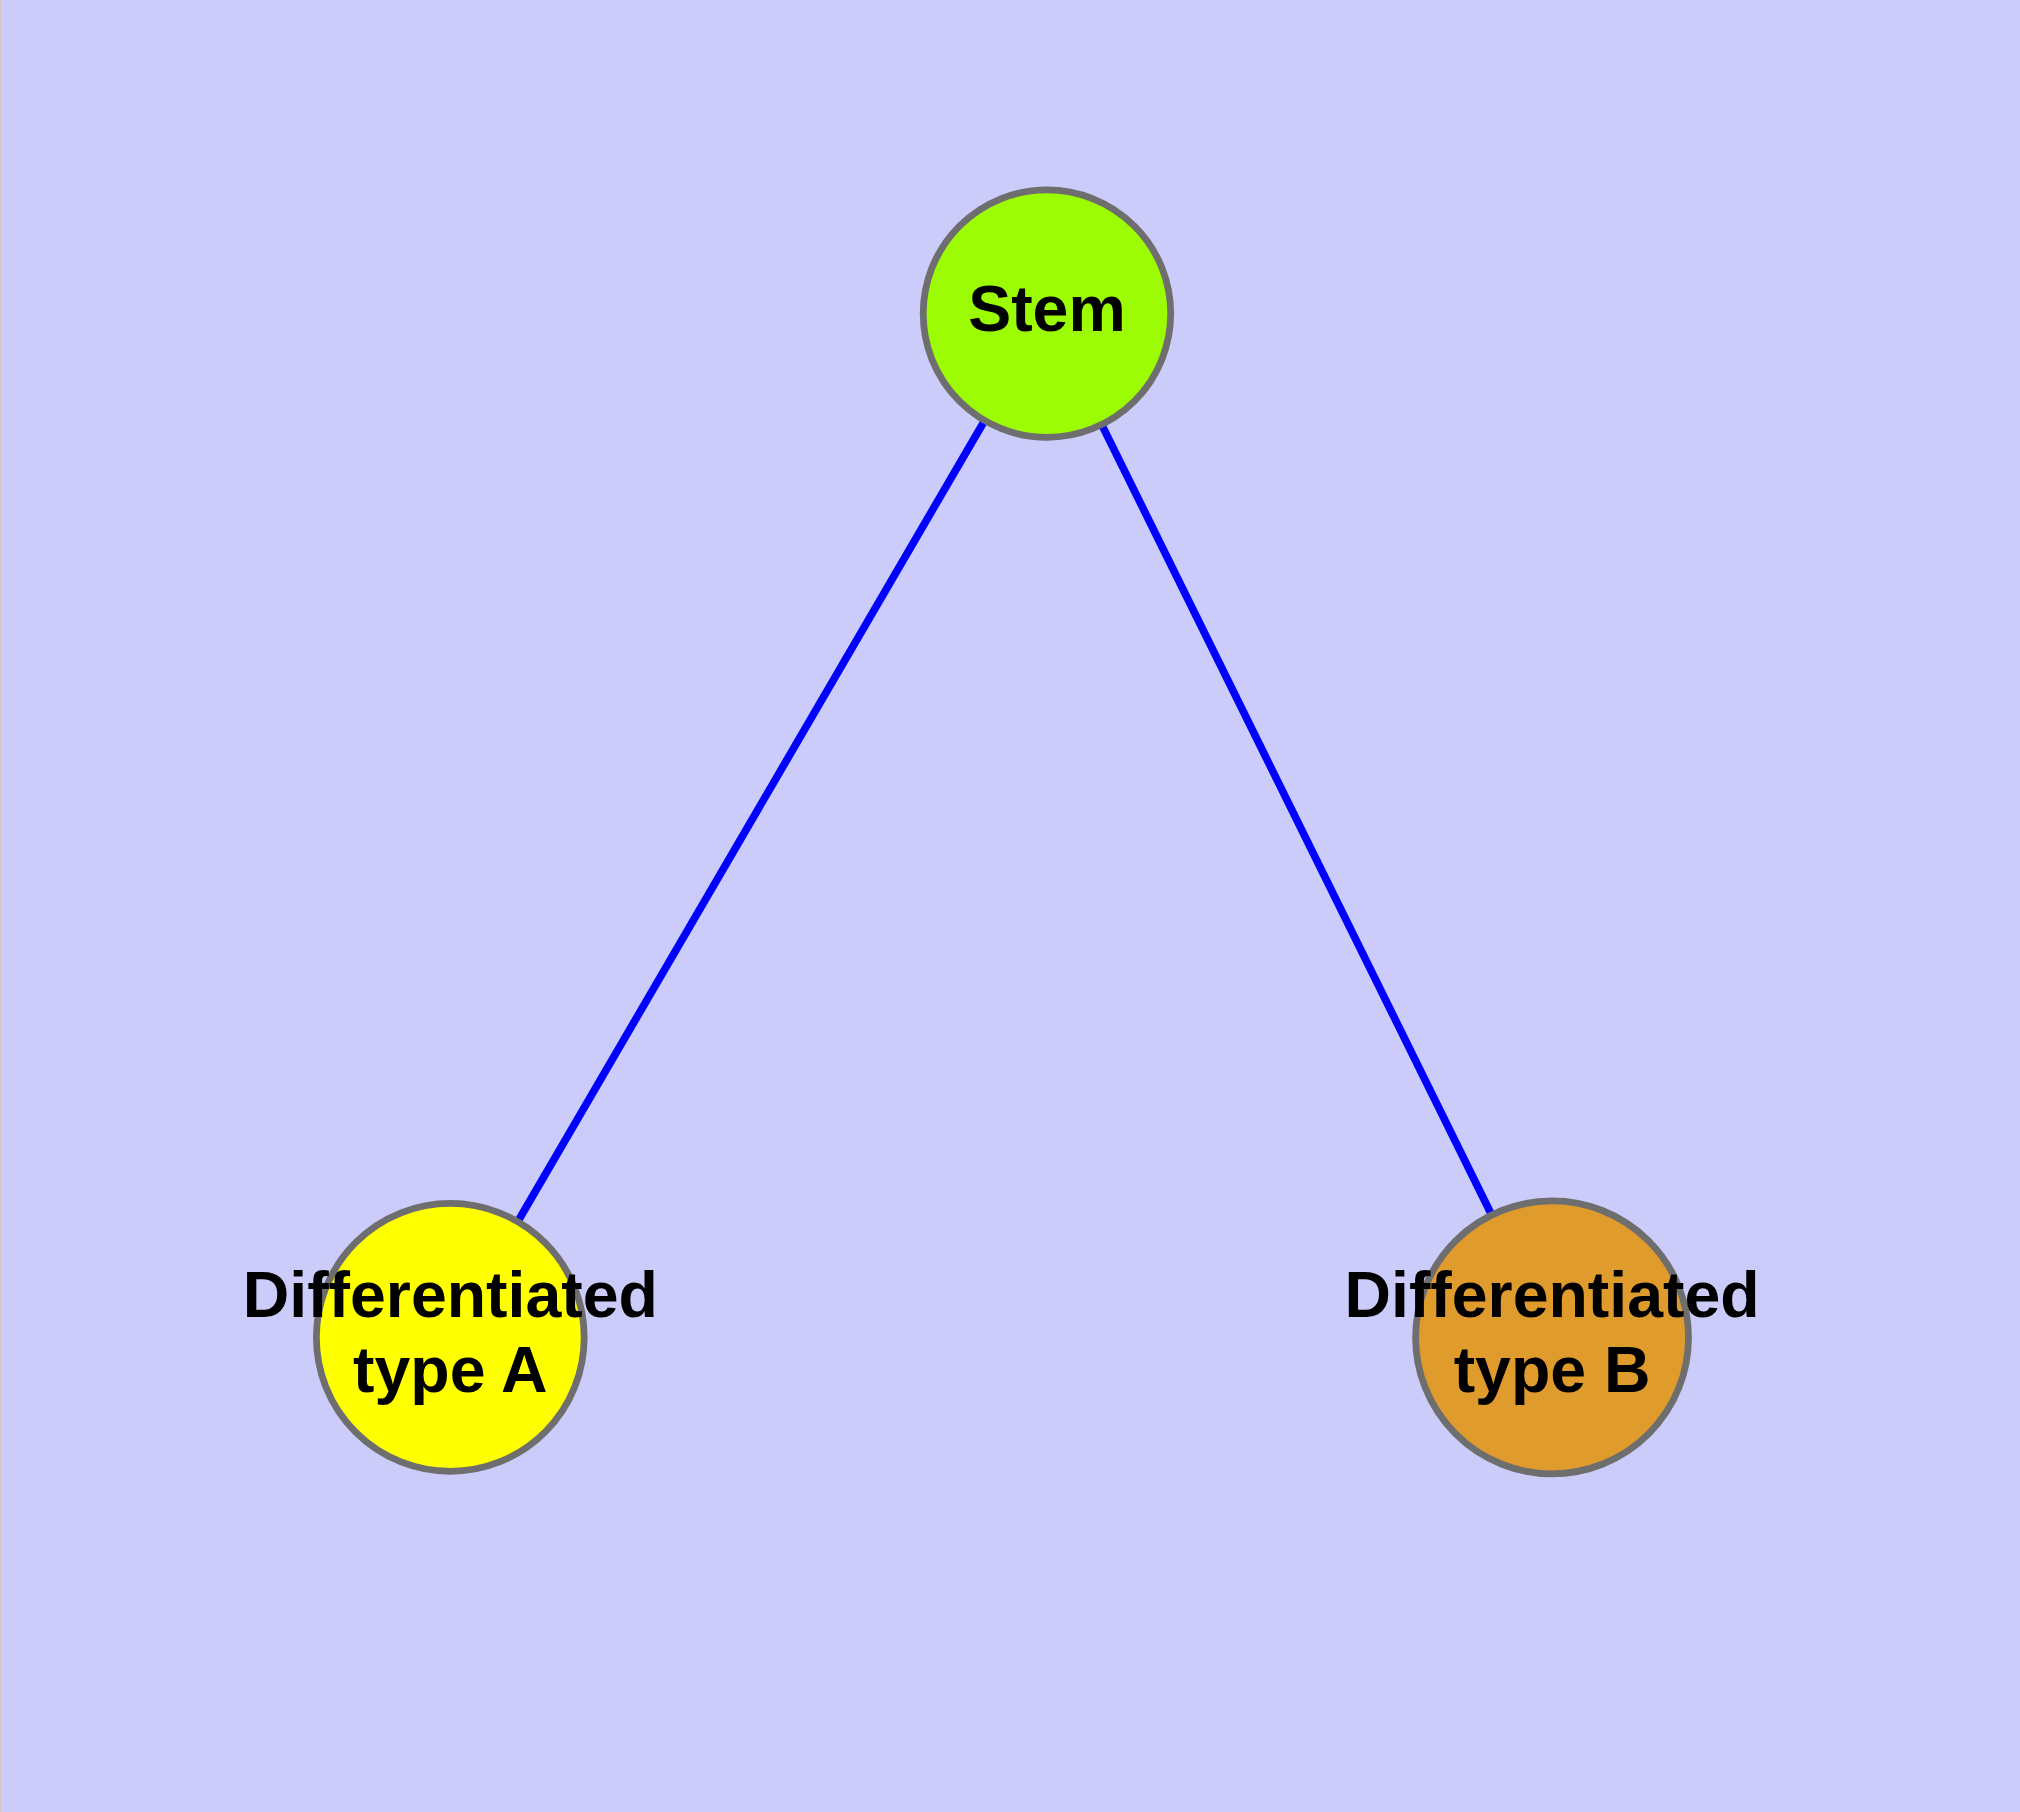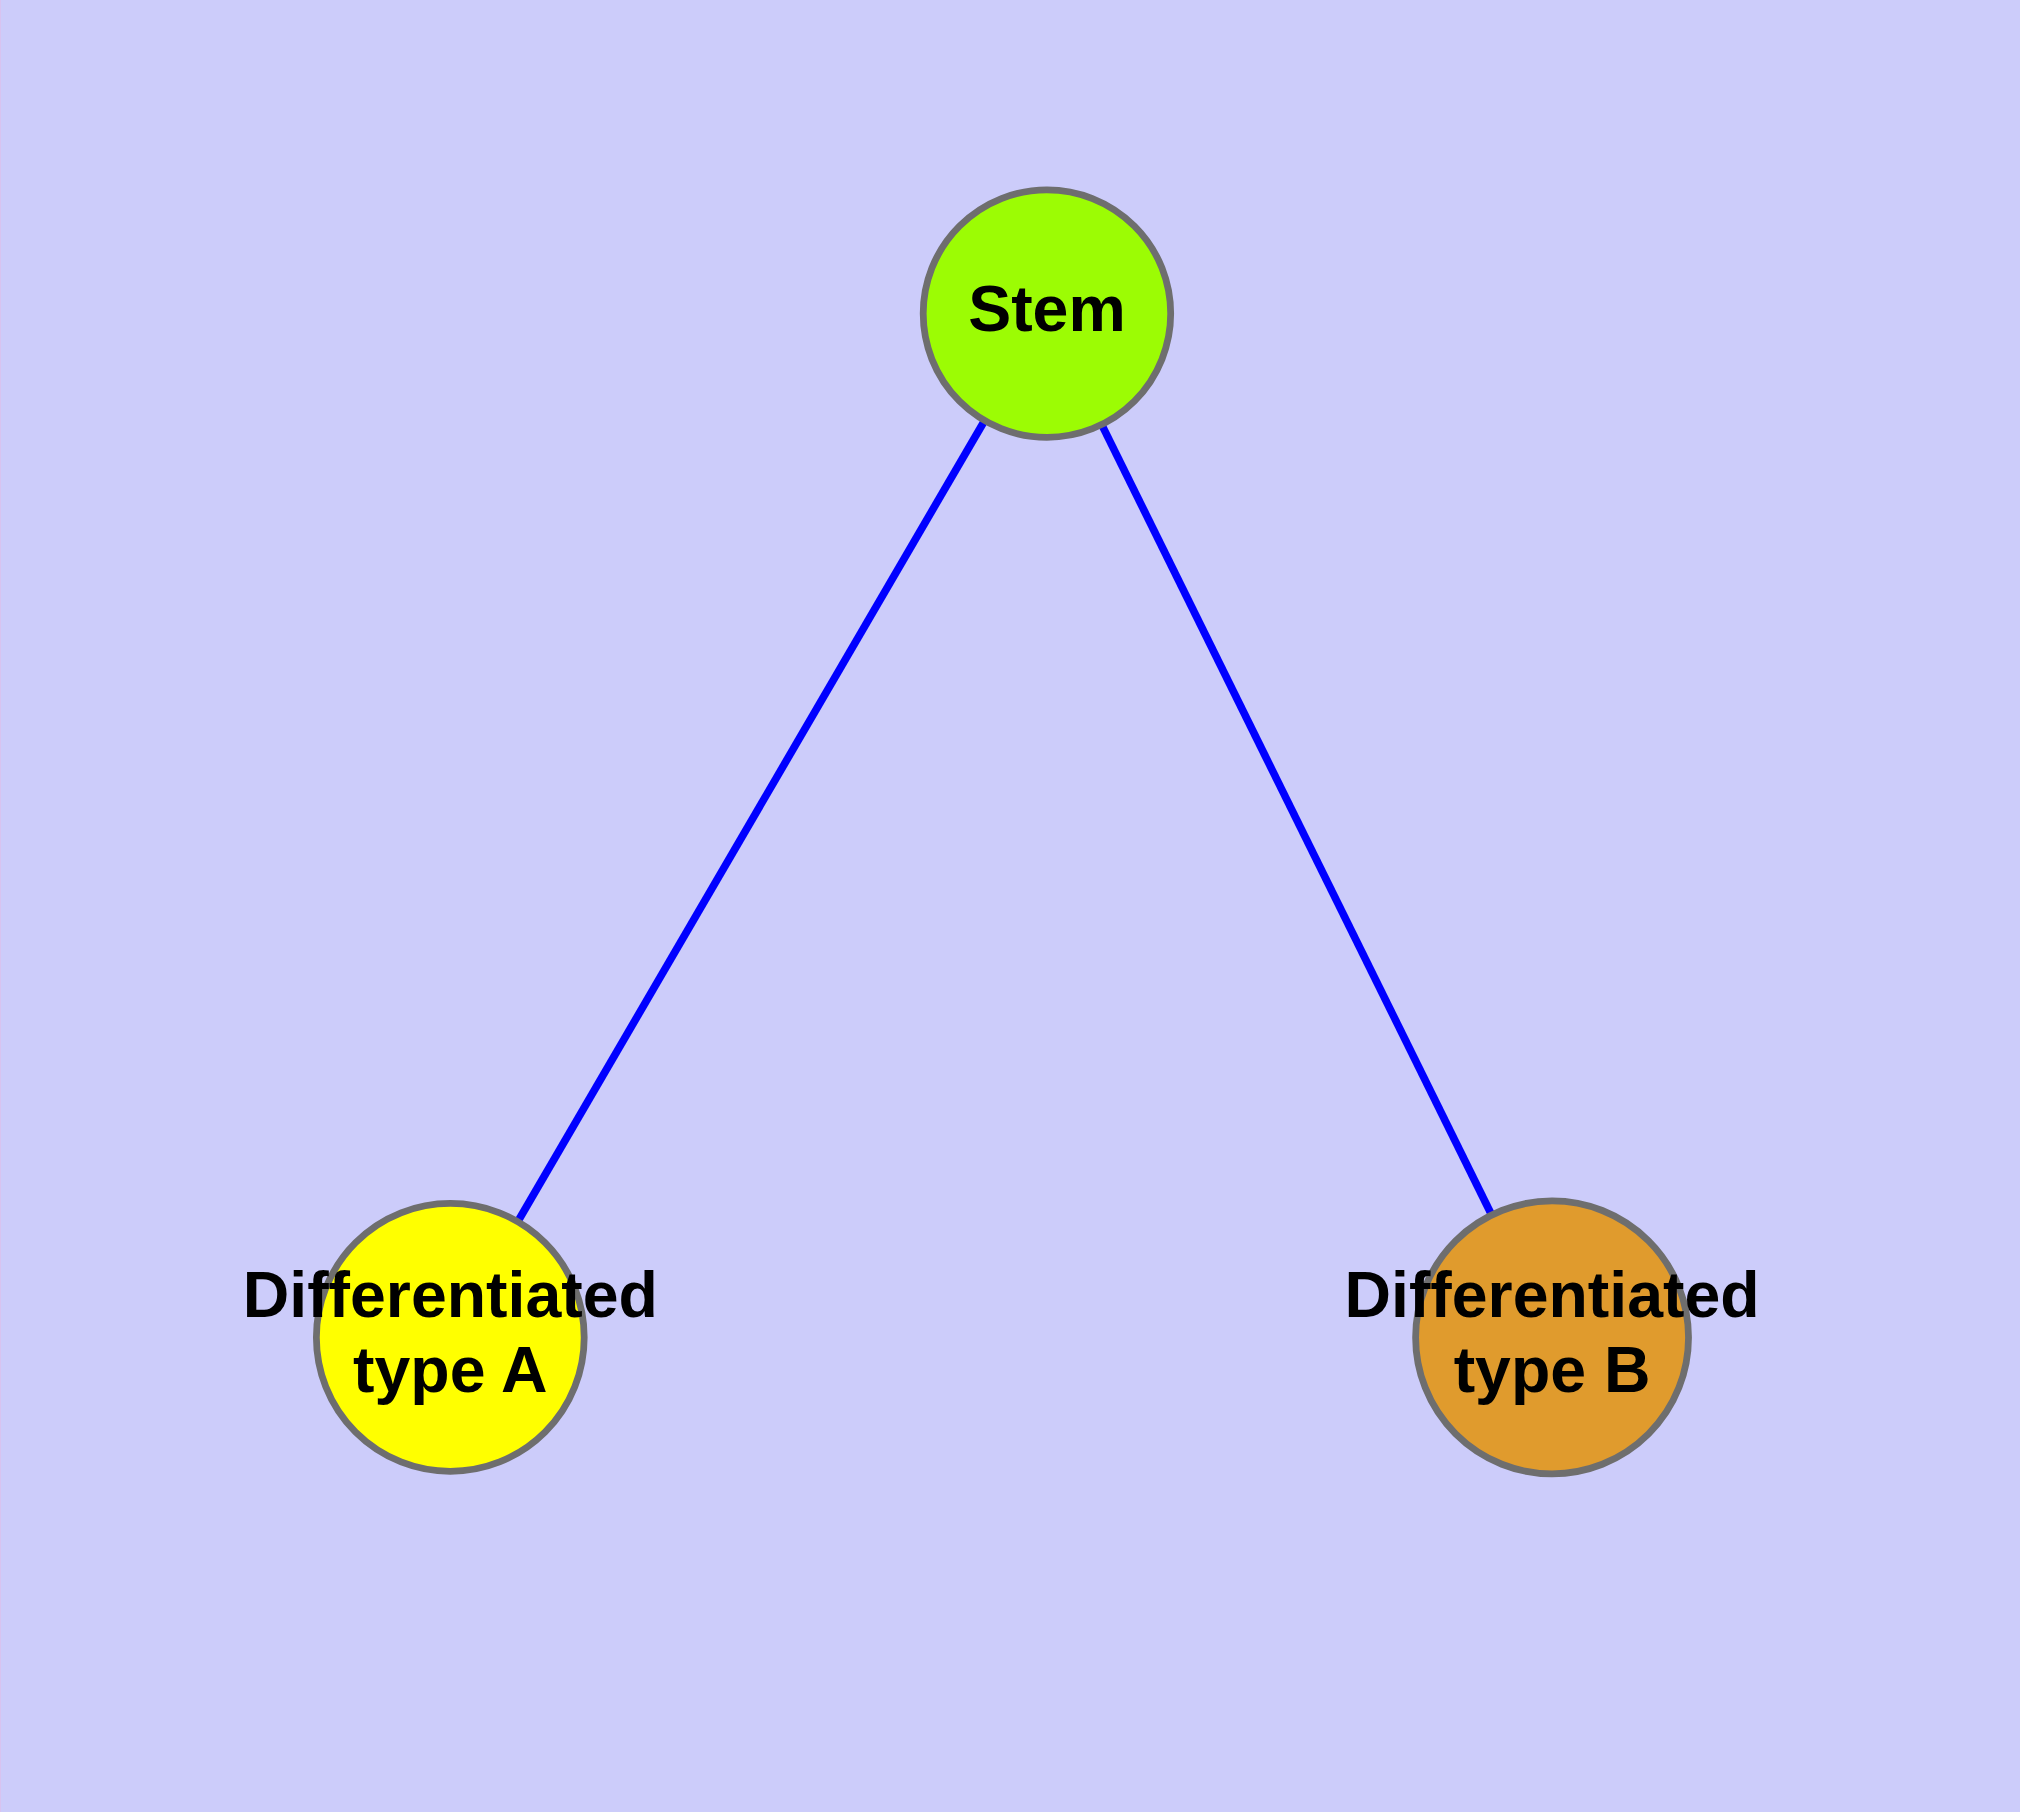--- a/index.html
+++ b/index.html
@@ -5,21 +5,21 @@
 <style>
   html, body {
     margin: 0;
     padding: 0;
     background: #ffffff;
   }
   #canvas {
     position: relative;
     width: 2021px;
     height: 1812px;
-    background: #f9a8d4;
+    background: #eab308;
     overflow: hidden;
     font-family: "Liberation Sans", "DejaVu Sans", sans-serif;
   }
   #graph-svg {
     position: absolute;
     left: 0;
     top: 0;
     width: 2021px;
     height: 1812px;
     display: block;

